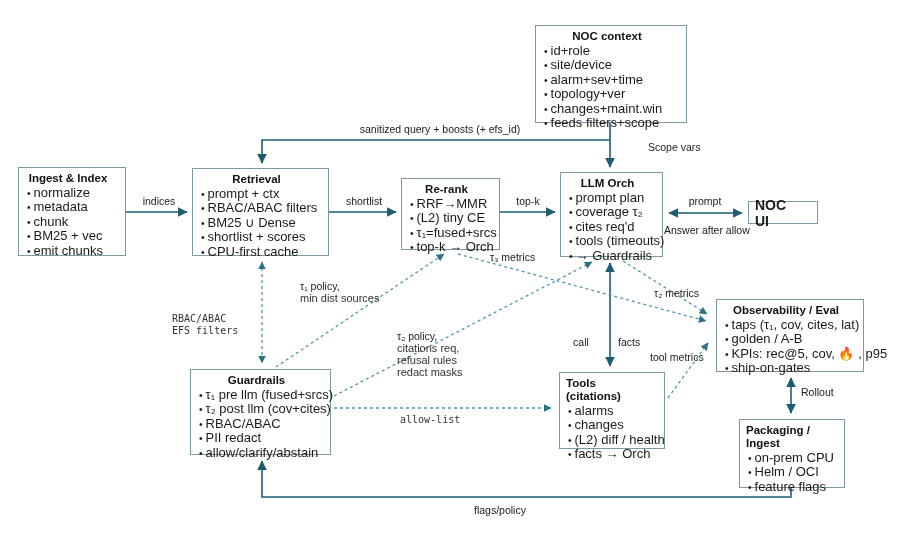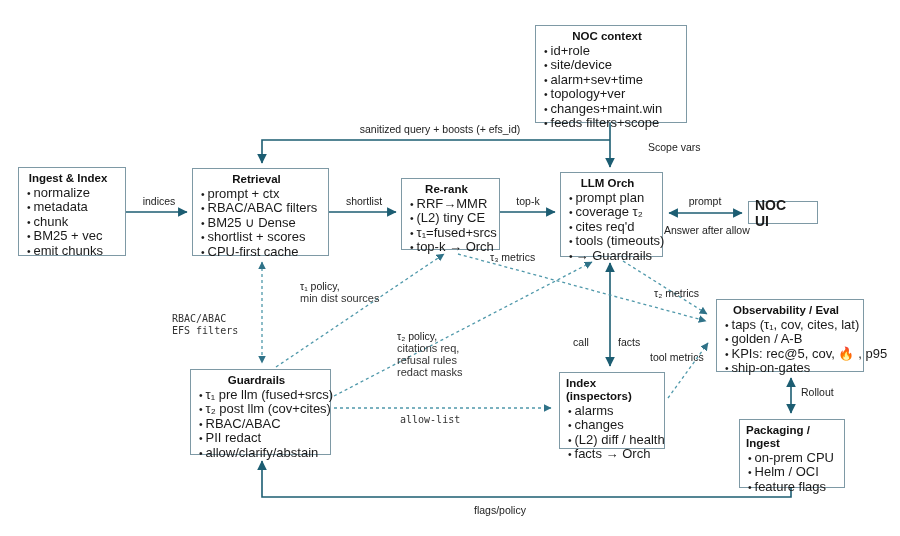--- a/index.html
+++ b/index.html
@@ -128,21 +128,21 @@
     <ul>
       <li>τ₁ pre llm (fused+srcs)</li>
       <li>τ₂ post llm (cov+cites)</li>
       <li>RBAC/ABAC</li>
       <li>PII redact</li>
       <li>allow/clarify/abstain</li>
     </ul>
   </div>
 
   <div class="node" style="left:559px;top:372px;width:106px;height:77px">
-    <div class="ttl">Index (inspectors)</div>
+    <div class="ttl">Tools (citations)</div>
     <ul>
       <li>alarms</li>
       <li>changes</li>
       <li>(L2) diff / health</li>
       <li>facts → Orch</li>
     </ul>
   </div>
 
   <div class="node" style="left:739px;top:419px;width:106px;height:69px">
     <div class="ttl" style="white-space:normal;width:80px">Packaging / Ingest</div>

